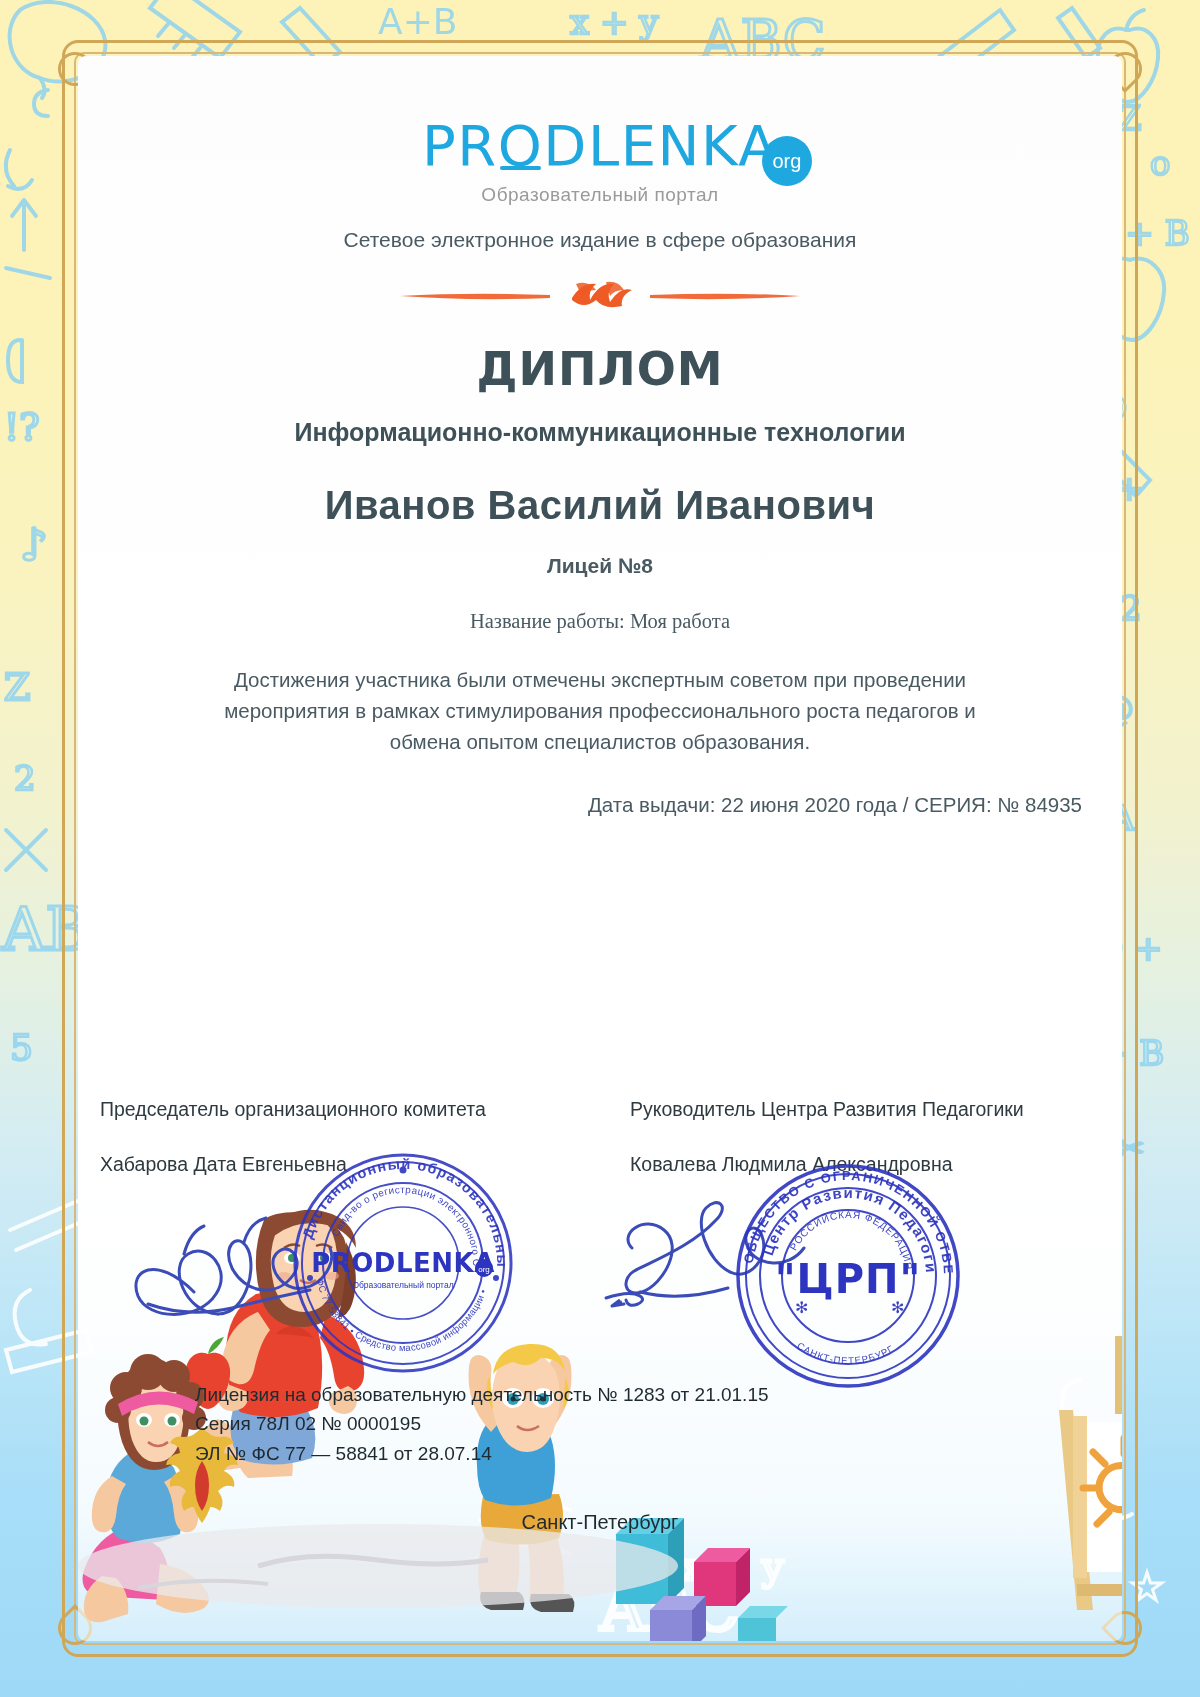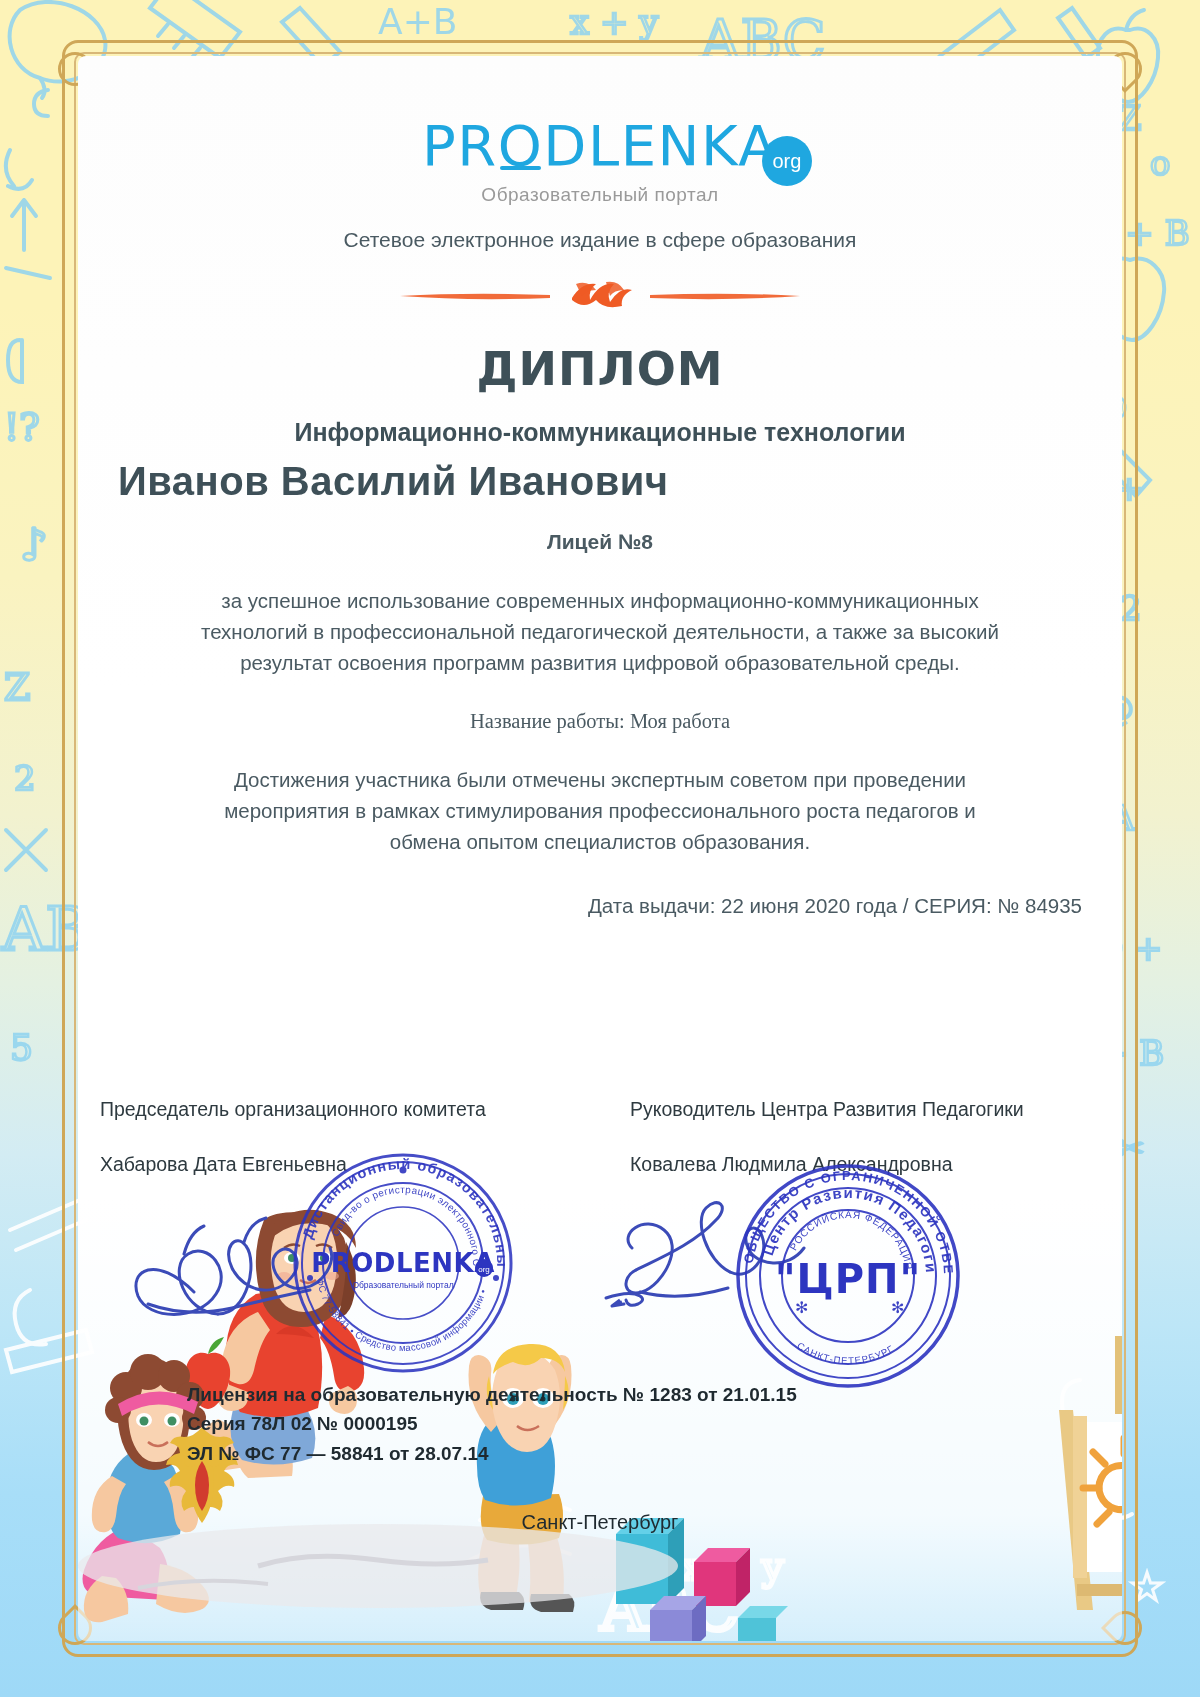--- a/index.html
+++ b/index.html
@@ -104,21 +104,21 @@
   }
   .nomination {
     text-align:center; margin-top:22px;
     font-size:25px; font-weight:bold; color:#3e5058;
   }
   .awarded-lead {
     text-align:center; margin-top:30px;
     font-size:21px; color:#4a5a62;
   }
   .recipient {
-    text-align:left; margin-top:12px;
+    text-align:center; margin-top:36px;
     font-size:40px; font-weight:bold; color:#3e5058;
     letter-spacing:0.5px;
   }
   .institution {
     text-align:center; margin-top:26px;
     font-size:21px; color:#4a5a62;font-weight:bold;
   }
   .body-para {
     margin:32px auto 0; max-width:800px;
     text-align:center; font-size:20.5px; line-height:1.5;
@@ -156,23 +156,23 @@
   .illus-teacher { left:100px;  top:1128px; }
   .illus-girl    { left:-10px;  top:1290px; }
   .illus-boy     { left:355px;  top:1280px; }
   .illus-easel   { left:955px;  top:1280px; }
   .illus-blocks  { left:520px;  top:1450px; }
   .illus-emblem  { left:78px;   top:1365px; }
   .illus-ground  { left:0px;    top:1440px; }
 
   
   .footer {
-    position:absolute; left:4px; right:0; top:1324px;
+    position:absolute; left:12px; right:0; top:1324px;
     padding-left:105px;
-    font-size:19px; color:#1f2a30; line-height:1.55;font-weight:bold;
+    font-size:19px; color:#1f2a30; line-height:1.55;
   }
   .footer div { position:relative; z-index:5; }
   .city {
     position:absolute; left:0; right:0; top:1455px;
     text-align:center; font-size:20px; color:#1f2a30;
     z-index:6;
   }
 </style>
 </head>
 <body>
@@ -272,21 +272,20 @@
           <path d="M172 20 q10 -16 24 -14 q-8 6 -6 16 q10 -18 24 -16 q-8 8 -4 18 q10 -16 22 -12 q-12 6 -10 16 q-18 4 -26 -6 q-12 10 -24 0 Z"></path>
           <path d="M176 6 q12 -4 20 6 q-10 0 -14 6 Z" opacity="0.85"></path>
           <path d="M206 4 q12 -2 18 8 q-10 0 -14 6 Z" opacity="0.85"></path>
         </g>
       </svg>
 
       <div class="diploma-title">ДИПЛОМ</div>
       <div class="nomination">Информационно-коммуникационные технологии</div>
       <div class="recipient">Иванов Василий Иванович</div>
       <div class="institution">Лицей №8</div>
-      <div class="body-para">за успешное использование современных информационно-коммуникационных технологий в профессиональной педагогической деятельности, а также за высокий результат освоения программ развития цифровой образовательной среды.</div>
       <div class="work-title">Название работы: Моя работа</div>
       <div class="body-para">Достижения участника были отмечены экспертным советом при проведении мероприятия в рамках стимулирования профессионального роста педагогов и обмена опытом специалистов образования.</div>
       <div class="date-line">Дата выдачи: 22 июня 2020 года / СЕРИЯ: № 84935</div>
     </div>
 
     <div class="sign-block">
       <div class="sign-col">
         <div class="sign-role">Председатель организационного комитета</div>
         <div class="sign-name">Хабарова Дата Евгеньевна</div>
       </div>

